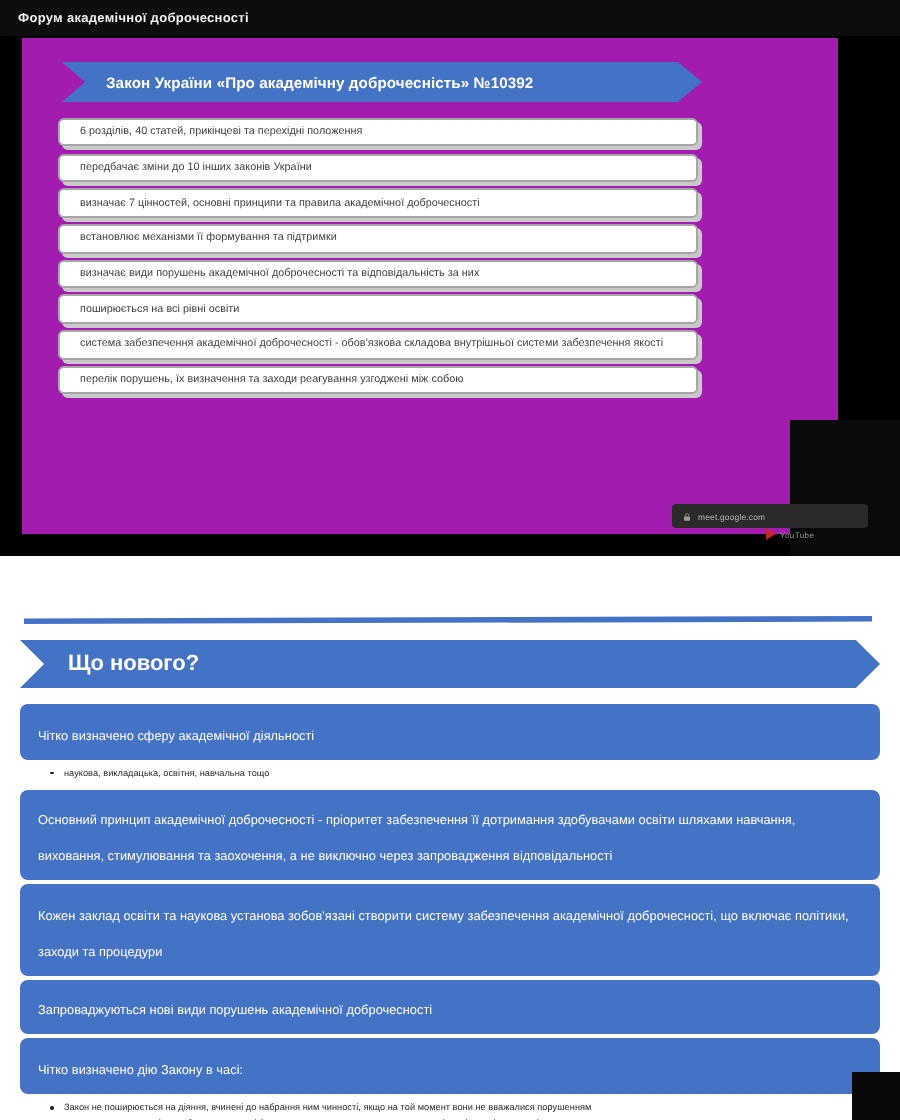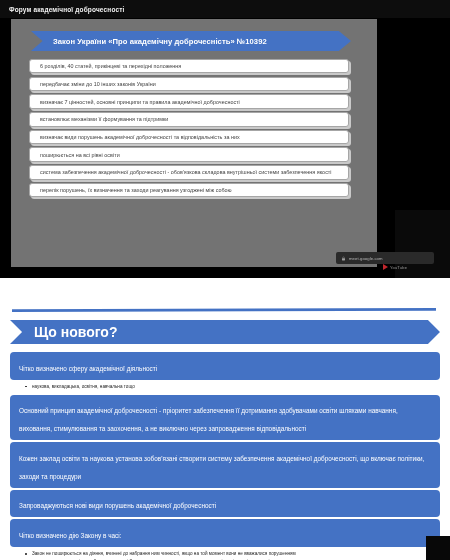--- a/index.html
+++ b/index.html
@@ -39,23 +39,23 @@
     font-size: 6.5px;
     font-weight: bold;
     letter-spacing: 0.15px;
     padding-left: 9px;
     white-space: nowrap;
   }
   #shared-slide {
     position: absolute;
     left: 11px;
     top: 19px;
-    width: 366px;
+    width: 408px;
     height: 248px;
-    background: #737373;
+    background: #a21caf;
     overflow: hidden;
   }
   .s1-banner {
     position: absolute;
     left: 20px;
     top: 12px;
     width: 320px;
     height: 20px;
   }
   .s1-banner-shape {
@@ -202,21 +202,21 @@
     clip-path: polygon(0 0, 97.2% 0, 100% 50%, 97.2% 100%, 0 100%, 2.8% 50%);
   }
   .s2-banner-text {
     position: absolute;
     left: 24px;
     top: 0;
     height: 24px;
     display: flex;
     align-items: center;
     color: #ffffff;
-    font-size: 14px;
+    font-size: 11px;
     font-weight: bold;
     white-space: nowrap;
   }
   .s2-list {
     position: absolute;
     left: 10px;
     top: 36px;
     width: 430px;
   }
   .s2-block { margin-bottom: 2px; }

